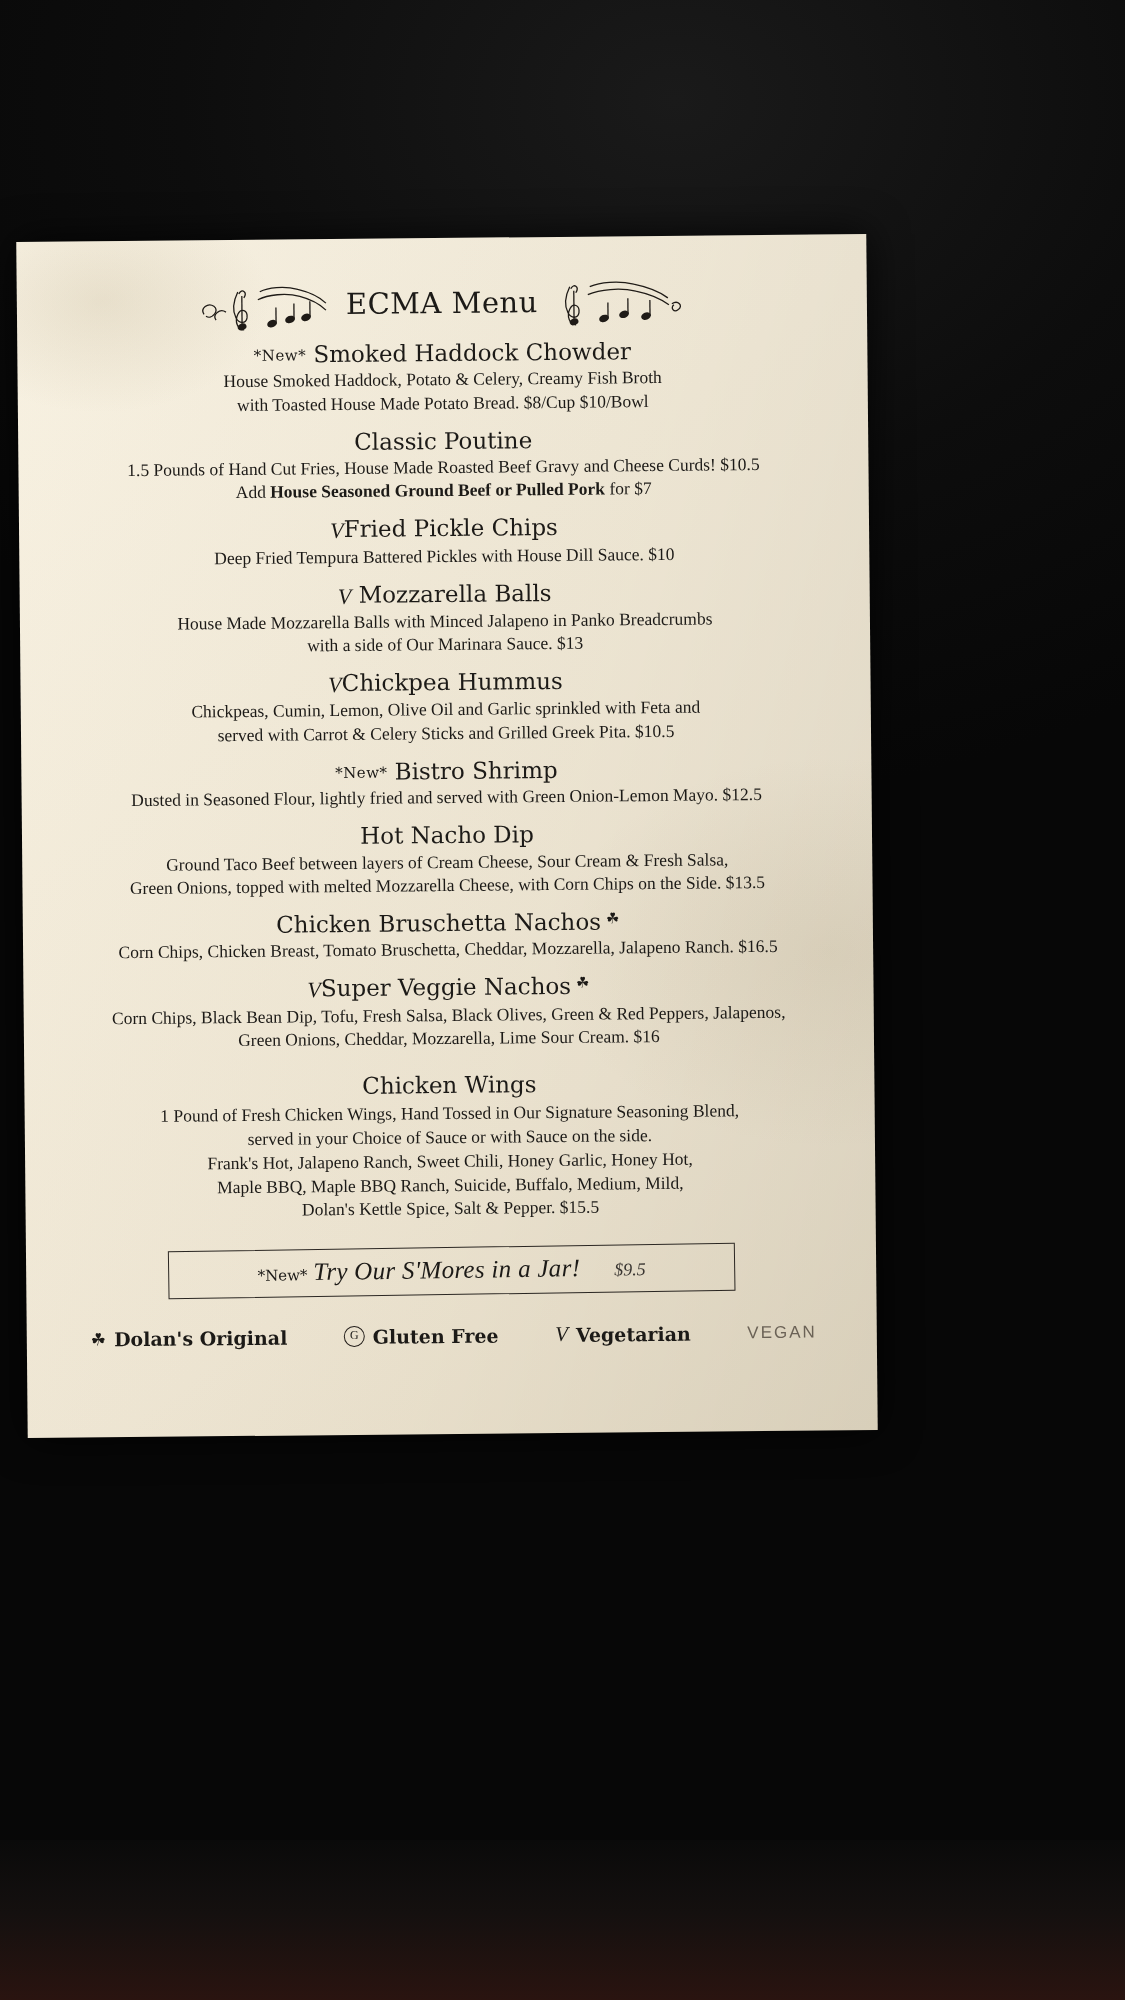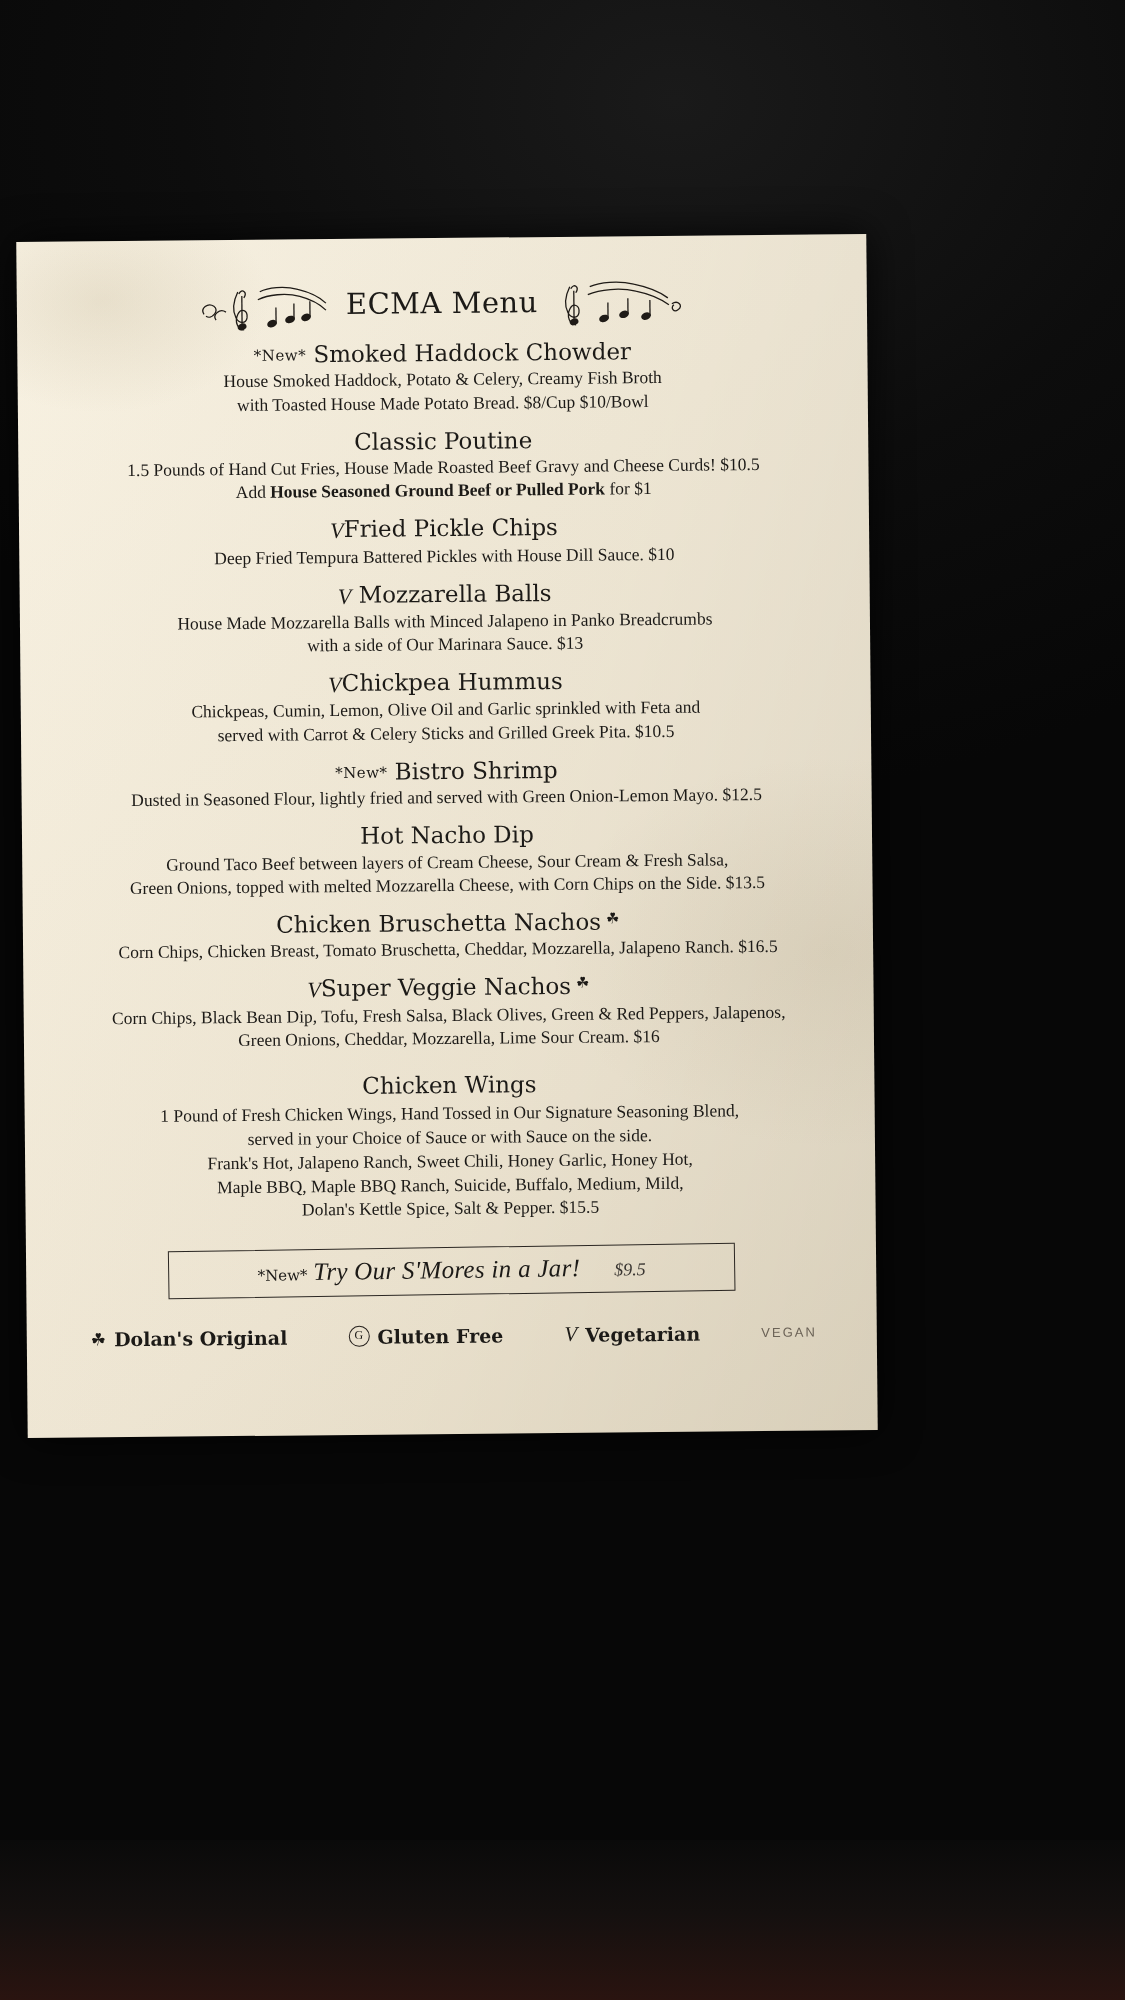--- a/index.html
+++ b/index.html
@@ -165,21 +165,21 @@
   }
   .legend-item .sym.veg {
     font-family: "Liberation Serif", serif;
     font-style: italic;
     font-size: 21px;
   }
   .legend-item .label { font-weight: bold; }
   .legend-vegan {
     font-family: "Liberation Sans", sans-serif;
     letter-spacing: 2px;
-    font-size: 13px;
+    font-size: 17px;
     color: #6b6256;
   }
 </style>
 </head>
 <body>
 
 <div id="backdrop"></div>
 <div id="backdrop-bottom"></div>
 
 <div id="paper">
@@ -244,21 +244,21 @@
         <div>with Toasted House Made Potato Bread. $8/Cup $10/Bowl</div>
       </div>
     </div>
 
     <div class="item">
       <div class="item-name">
         <span>Classic Poutine</span>
       </div>
       <div class="item-desc">
         <div>1.5 Pounds of Hand Cut Fries, House Made Roasted Beef Gravy and Cheese Curds! $10.5</div>
-        <div><span>Add </span><b>House Seasoned Ground Beef or Pulled Pork</b><span> for $1</span></div>
+        <div><span>Add </span><b>House Seasoned Ground Beef or Pulled Pork</b><span> for $7</span></div>
       </div>
     </div>
 
     <div class="item">
       <div class="item-name">
         <span class="veg-mark">V</span><span>Fried Pickle Chips</span>
       </div>
       <div class="item-desc">
         <div>Deep Fried Tempura Battered Pickles with House Dill Sauce. $10</div>
       </div>

